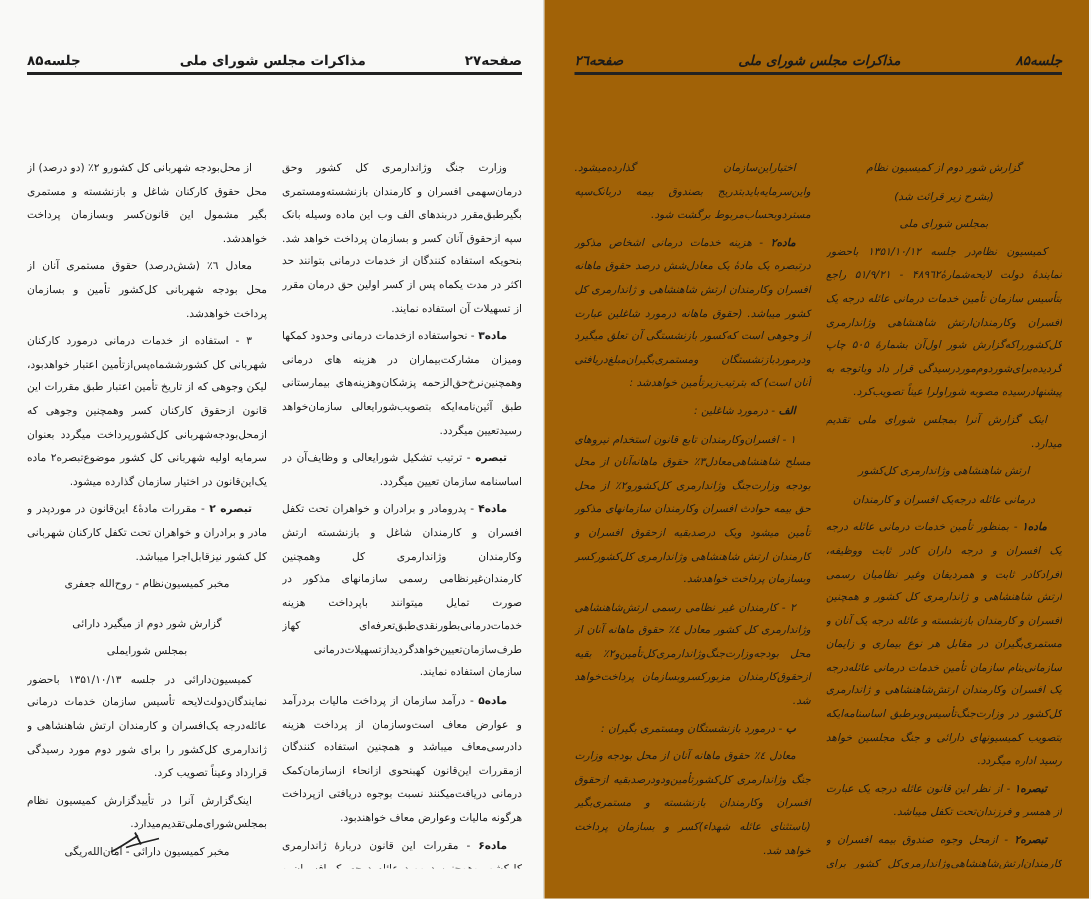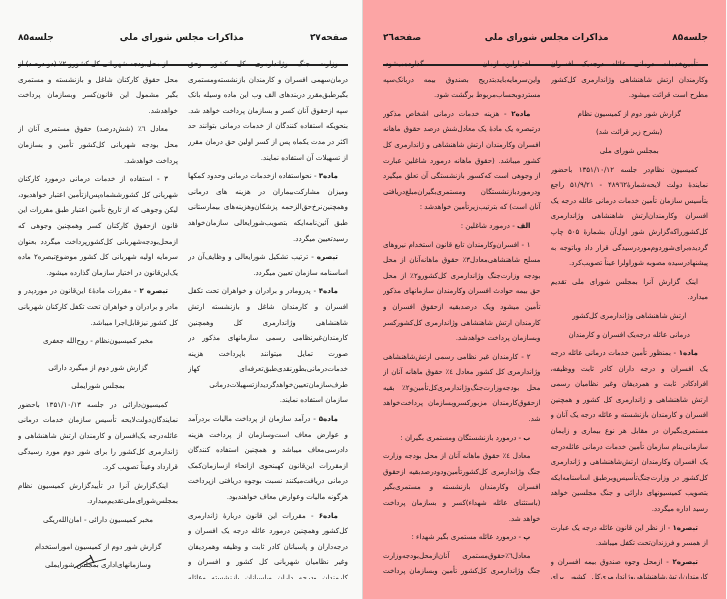--- a/index.html
+++ b/index.html
@@ -6,37 +6,37 @@
   body {
     width:727px; height:599px; overflow:hidden;
     background:#f7f7f5;
     font-family:"DejaVu Sans", sans-serif;
     color:#1a1a1a;
     position:relative;
   }
   .spread { position:absolute; inset:0; display:flex; flex-direction:row; }
   .page { position:relative; width:363px; height:599px; box-sizing:border-box; }
   .page.left { border-right:1px solid #d8d8d4; background:#f9f9f7; }
-  .page.right { background:#fca5a5; }
+  .page.right { background:#a16207;font-style:italic; }
   .header {
     position:absolute; top:32px; left:18px; right:14px; height:14px;
-    display:flex; flex-direction:row-reverse; justify-content:space-between; 
-    font-size:9px; font-weight:bold; border-bottom:2px solid #222; padding-bottom:18px;
+    display:flex; flex-direction:row-reverse; justify-content:space-between; align-items:flex-end;
+    font-size:9px; font-weight:bold; border-bottom:2px solid #222; padding-bottom:2px;
     direction:rtl;
   }
   .page.right .header { left:20px; right:18px; }
   .header span { white-space:nowrap; }
   .cols {
     position:absolute; top:56px; left:18px; right:14px; bottom:20px;
     display:flex; flex-direction:row-reverse; gap:10px;
   }
   .page.right .cols { left:20px; right:18px; }
   .col {
     flex:1; direction:rtl; text-align:justify;
-    font-size:7.1px; line-height:15.6px; overflow:hidden;
+    font-size:7.1px; line-height:15.6px; overflow:hidden;margin-top:48px;
   }
   .col p { margin:0 0 3px 0; text-indent:10px; }
   .col p.center { text-align:center; text-indent:0; }
   .col .b { font-weight:bold; }
   .col .gap { height:8px; }
   .signature {
     position:absolute; left:70px; bottom:28px; width:40px; height:18px;
   }
 </style>
 </head>
@@ -48,21 +48,21 @@
     <div class="header">
       <span>جلسه۸۵</span>
       <span>مذاکرات مجلس شورای ملی</span>
       <span>صفحه۲۷</span>
     </div>
     <div class="cols">
       <div class="col">
           <p><span>وزارت جنگ وژاندارمری کل کشور وحق درمان‌سهمی افسران و کارمندان بازنشسته‌ومستمری بگیرطبق‌مقرر دربندهای الف وب این ماده وسیله بانک سپه ازحقوق آنان کسر و بسازمان پرداخت خواهد شد. بنحویکه استفاده کنندگان از خدمات درمانی بتوانند حد اکثر در مدت یکماه پس از کسر اولین حق درمان مقرر از تسهیلات آن استفاده نمایند.</span></p>
           <p><span class="b">ماده۳</span><span> - نحواستفاده ازخدمات درمانی وحدود کمکها ومیزان مشارکت‌بیماران در هزینه های درمانی وهمچنین‌نرخ‌حق‌الزحمه پزشکان‌وهزینه‌های بیمارستانی طبق آئین‌نامه‌ایکه بتصویب‌شورایعالی سازمان‌خواهد رسیدتعیین میگردد.</span></p>
           <p><span class="b">تبصره</span><span> - ترتیب تشکیل شورایعالی و وظایف‌آن در اساسنامه سازمان تعیین میگردد.</span></p>
-          <p><span class="b">ماده۴</span><span> - پدرومادر و برادران و خواهران تحت تکفل افسران و کارمندان شاغل و بازنشسته ارتش شاهنشاهی وژاندارمری کل وهمچنین کارمندان‌غیرنظامی رسمی سازمانهای مذکور در صورت تمایل میتوانند باپرداخت هزینه خدمات‌درمانی‌بطورنقدی‌طبق‌تعرفه‌ای کهاز طرف‌سازمان‌تعیین‌خواهدگردیدازتسهیلات‌درمانی سازمان استفاده نمایند.</span></p>
+          <p><span class="b">ماده۴</span><span> - پدرومادر و برادران و خواهران تحت تکفل افسران و کارمندان شاغل و بازنشسته ارتش وکارمندان وژاندارمری کل وهمچنین کارمندان‌غیرنظامی رسمی سازمانهای مذکور در صورت تمایل میتوانند باپرداخت هزینه خدمات‌درمانی‌بطورنقدی‌طبق‌تعرفه‌ای کهاز طرف‌سازمان‌تعیین‌خواهدگردیدازتسهیلات‌درمانی سازمان استفاده نمایند.</span></p>
           <p><span class="b">ماده۵</span><span> - درآمد سازمان از پرداخت مالیات بردرآمد و عوارض معاف است‌وسازمان از پرداخت هزینه دادرسی‌معاف میباشد و همچنین استفاده کنندگان ازمقررات این‌قانون کهبنحوی ازانحاء ازسازمان‌کمک درمانی دریافت‌میکنند نسبت بوجوه دریافتی ازپرداخت هرگونه مالیات وعوارض معاف خواهندبود.</span></p>
           <p><span class="b">ماده۶</span><span> - مقررات این قانون دربارهٔ ژاندارمری کل‌کشور وهمچنین درمورد عائله درجه یک افسران و درجه‌داران و پاسبانان کادر ثابت و وظیفه وهمردیفان وغیر نظامیان شهربانی کل کشور و افسران و کارمندان ودرجه داران وپاسبانان بازنشسته وعائله درجه‌یک آنان ومستمری بگیران شهربانی کل کشور نیز از تاریخ تأمین اعتبار لازم قابل اجرا میباشد.</span></p>
         </div>
       <div class="col">
           <p><span>از محل‌بودجه شهربانی کل کشورو ۲٪ (دو درصد) از محل حقوق کارکنان شاغل و بازنشسته و مستمری بگیر مشمول این قانون‌کسر وبسازمان پرداخت خواهدشد.</span></p>
           <p><span>معادل ٦٪ (شش‌درصد) حقوق مستمری آنان از محل بودجه شهربانی کل‌کشور تأمین و بسازمان پرداخت خواهدشد.</span></p>
           <p><span>۳ - استفاده از خدمات درمانی درمورد کارکنان شهربانی کل کشورششماه‌پس‌ازتأمین اعتبار خواهدبود، لیکن وجوهی که از تاریخ تأمین اعتبار طبق مقررات این قانون ازحقوق کارکنان کسر وهمچنین وجوهی که ازمحل‌بودجه‌شهربانی کل‌کشورپرداخت میگردد بعنوان سرمایه اولیه شهربانی کل کشور موضوع‌تبصره۲ ماده یک‌این‌قانون در اختیار سازمان گذارده میشود.</span></p>
           <p><span class="b">تبصره ۲</span><span> - مقررات مادهٔ٤ این‌قانون در موردپدر و مادر و برادران و خواهران تحت تکفل کارکنان شهربانی کل کشور نیزقابل‌اجرا میباشد.</span></p>
           <p class="center"><span>مخبر کمیسیون‌نظام - روح‌الله جعفری</span></p>
           <div class="gap"></div>
@@ -82,21 +82,20 @@
   </div>
 
   <div class="page right">
     <div class="header">
       <span>صفحه۲٦</span>
       <span>مذاکرات مجلس شورای ملی</span>
       <span>جلسه۸۵</span>
     </div>
     <div class="cols">
       <div class="col">
-          <p><span>تأمین‌خدمات درمانی عائله درجه‌یک افسران وکارمندان ارتش شاهنشاهی وژاندارمری کل‌کشور مطرح است قرائت میشود.</span></p>
           <p class="center"><span>گزارش شور دوم از کمیسیون نظام</span></p>
           <p class="center"><span>(بشرح زیر قرائت شد)</span></p>
           <p class="center"><span>بمجلس شورای ملی</span></p>
           <p><span>کمیسیون نظام‌در جلسه ۱۳۵۱/۱۰/۱۲ باحضور نمایندهٔ دولت لایحه‌شمارهٔ۴۸۹٦۲ - ۵۱/۹/۲۱ راجع بتأسیس سازمان تأمین خدمات درمانی عائله درجه یک افسران وکارمندان‌ارتش شاهنشاهی وژاندارمری کل‌کشوررا‌که‌گزارش شور اول‌آن بشمارهٔ ۵۰۵ چاپ گردیده‌برای‌شوردوم‌موردرسیدگی قرار داد وباتوجه به پیشنهادرسیده مصوبه شوراولرا عیناً تصویب‌کرد.</span></p>
           <p><span>اینک گزارش آنرا بمجلس شورای ملی تقدیم میدارد.</span></p>
           <p class="center"><span>ارتش شاهنشاهی وژاندارمری کل‌کشور</span></p>
           <p class="center"><span>درمانی عائله درجه‌یک افسران و کارمندان</span></p>
           <p><span class="b">ماده۱</span><span> - بمنظور تأمین خدمات درمانی عائله درجه یک افسران و درجه داران کادر ثابت ووظیفه، افرادکادر ثابت و همردیفان وغیر نظامیان رسمی ارتش شاهنشاهی و ژاندارمری کل کشور و همچنین افسران و کارمندان بازنشسته و عائله درجه یک آنان و مستمری‌بگیران در مقابل هر نوع بیماری و زایمان سازمانی‌بنام سازمان تأمین خدمات درمانی عائله‌درجه یک افسران وکارمندان ارتش‌شاهنشاهی و ژاندارمری کل‌کشور در وزارت‌جنگ‌تأسیس‌وبرطبق اساسنامه‌ایکه بتصویب کمیسیونهای دارائی و جنگ مجلسین خواهد رسید اداره میگردد.</span></p>
           <p><span class="b">تبصره۱</span><span> - از نظر این قانون عائله درجه یک عبارت از همسر و فرزندان‌تحت تکفل میباشد.</span></p>
           <p><span class="b">تبصره۲</span><span> - ازمحل وجوه صندوق بیمه افسران و کارمندان‌ارتش‌شاهنشاهی‌وژاندارمری‌کل کشور برای اجرای برنامه های درمانی در صورت ضرورت سرمایه‌ای بنا به تشخیص وزارت جنگ بدون بهره در</span></p>

